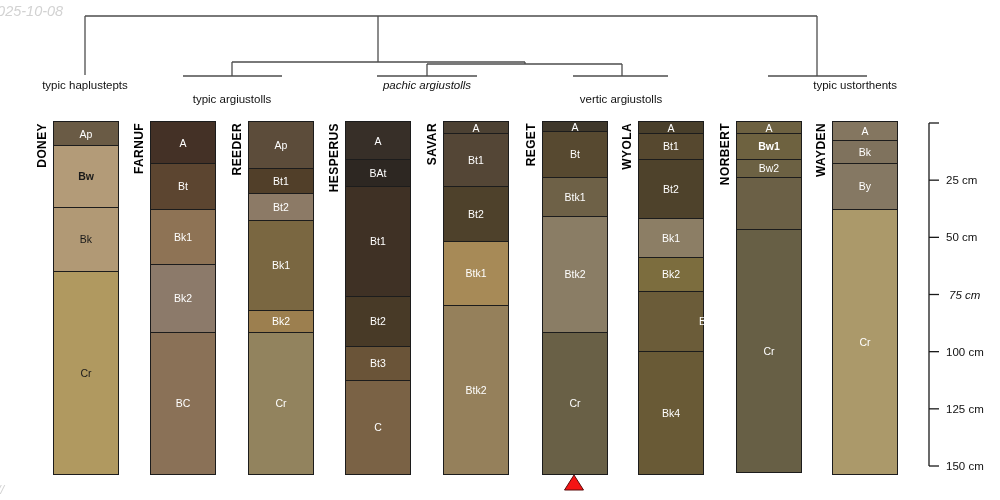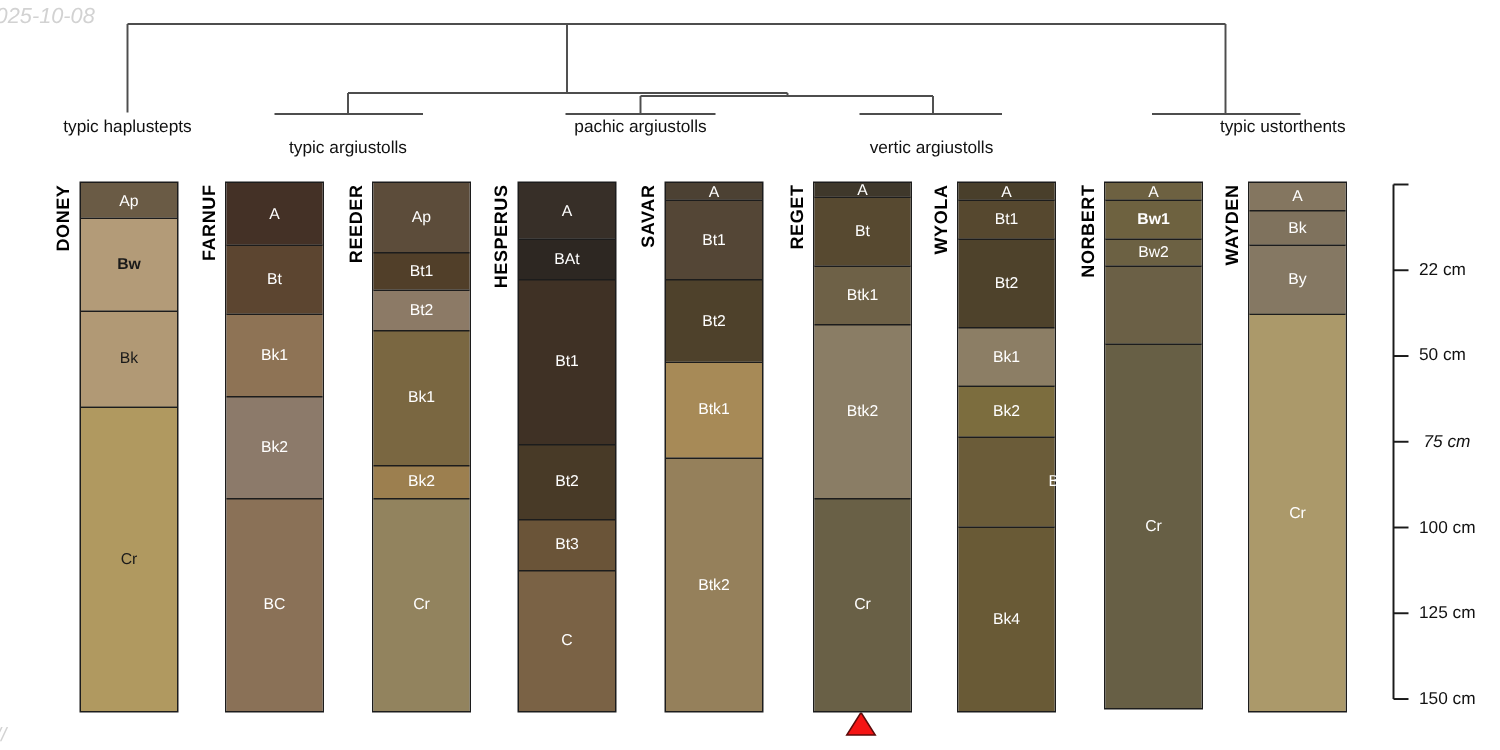--- a/index.html
+++ b/index.html
@@ -60,21 +60,21 @@
       <line x1="929" y1="351.67" x2="939" y2="351.67" stroke="#1a1a1a" stroke-width="1.3"></line>
       <line x1="929" y1="408.83750000000003" x2="939" y2="408.83750000000003" stroke="#1a1a1a" stroke-width="1.3"></line>
       <line x1="929" y1="466.00500000000005" x2="939" y2="466.00500000000005" stroke="#1a1a1a" stroke-width="1.3"></line>
       <polygon points="574,475 583.5,490 564.5,490" fill="#f51414" stroke="#5c0b0b" stroke-width="1"></polygon>
     </svg>
   <div id="watermark-top" class="watermark">2025-10-08</div>
   <div id="watermark-bottom" class="watermark">//</div>
   <div id="tree-labels">
       <div class="taxon-label" style="left: 5px; top: 79px;">typic haplustepts</div>
       <div class="taxon-label" style="left: 152px; top: 92.5px;">typic argiustolls</div>
-      <div class="taxon-label" style="left: 347px; top: 79px;">pachic argiustolls</div>
+      <div class="taxon-label" style="left: 347px; top: 79px; font-style: italic;">pachic argiustolls</div>
       <div class="taxon-label" style="left: 541px; top: 92.5px;">vertic argiustolls</div>
       <div class="taxon-label" style="left: 737px; top: 79px; text-align: right;">typic ustorthents</div>
     </div>
   <div id="profiles">
       <div class="profile-id" style="left: 36px; top: 123px;">DONEY</div>
       <div class="soil-column" style="left: 53px; top: 120.5px; width: 64px; height: 352px;">
         <div class="horizon" style="top: 0px; height: 23px; background: rgb(106, 91, 69);"></div>
         <div class="horizon-label" style="top: 6px; color: rgb(255, 255, 255);">Ap</div>
         <div class="horizon bordered" style="top: 23px; height: 62px; background: rgb(179, 155, 120);"></div>
         <div class="horizon-label" style="top: 48px; color: rgb(26, 26, 26); font-weight: bold;">Bw</div>
@@ -189,20 +189,20 @@
         <div class="horizon bordered" style="top: 18px; height: 23px; background: rgb(127, 114, 93);"></div>
         <div class="horizon-label" style="top: 24px; color: rgb(255, 255, 255);">Bk</div>
         <div class="horizon bordered" style="top: 41px; height: 46px; background: rgb(133, 120, 99);"></div>
         <div class="horizon-label" style="top: 58px; color: rgb(255, 255, 255);">By</div>
         <div class="horizon bordered" style="top: 87px; height: 265px; background: rgb(171, 153, 106);"></div>
         <div class="horizon-label" style="top: 214px; color: rgb(255, 255, 255);">Cr</div>
       </div>
     </div>
   <div id="depth-labels">
       <div class="depth-label" style="left: 1002px; top: 116px;">0 cm</div>
-      <div class="depth-label" style="left: 946px; top: 173.167px;">22 cm</div>
+      <div class="depth-label" style="left: 946px; top: 173.167px;">25 cm</div>
       <div class="depth-label" style="left: 946px; top: 230.335px;">50 cm</div>
       <div class="depth-label" style="left: 949px; top: 287.502px; font-style: italic;">75 cm</div>
       <div class="depth-label" style="left: 946px; top: 344.67px;">100 cm</div>
       <div class="depth-label" style="left: 946px; top: 401.837px;">125 cm</div>
       <div class="depth-label" style="left: 946px; top: 459.005px;">150 cm</div>
     </div>
 </div>
 
 </body></html>

